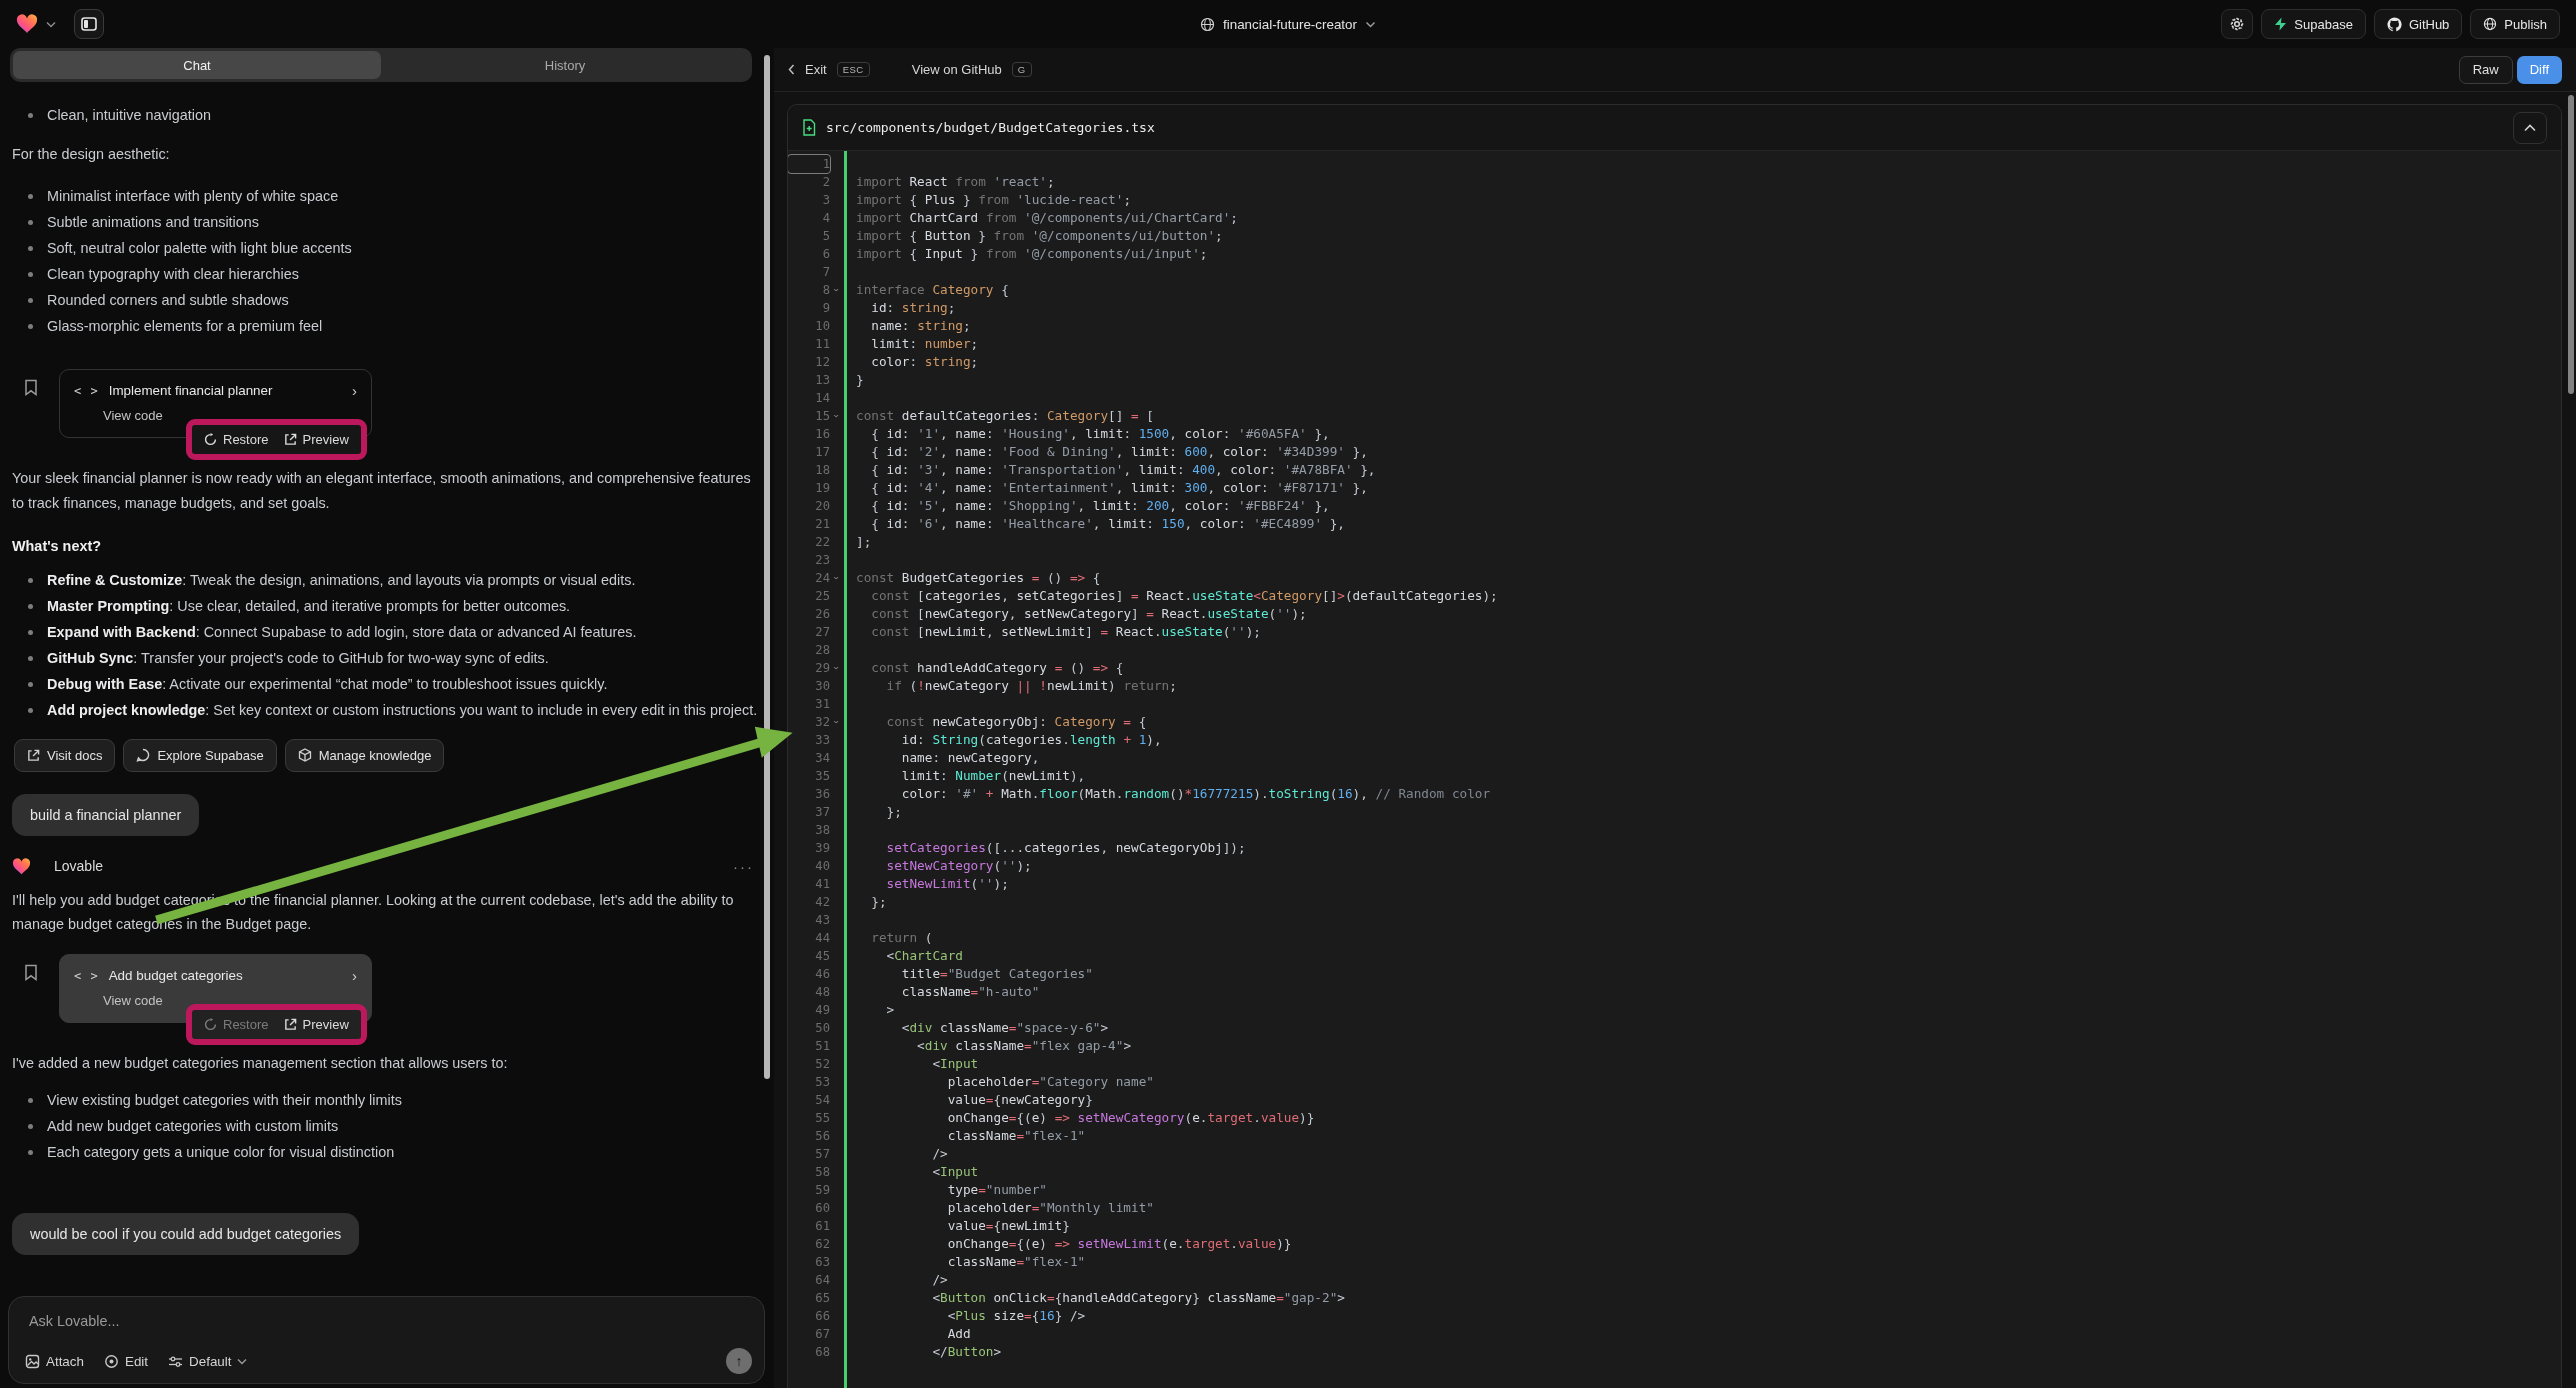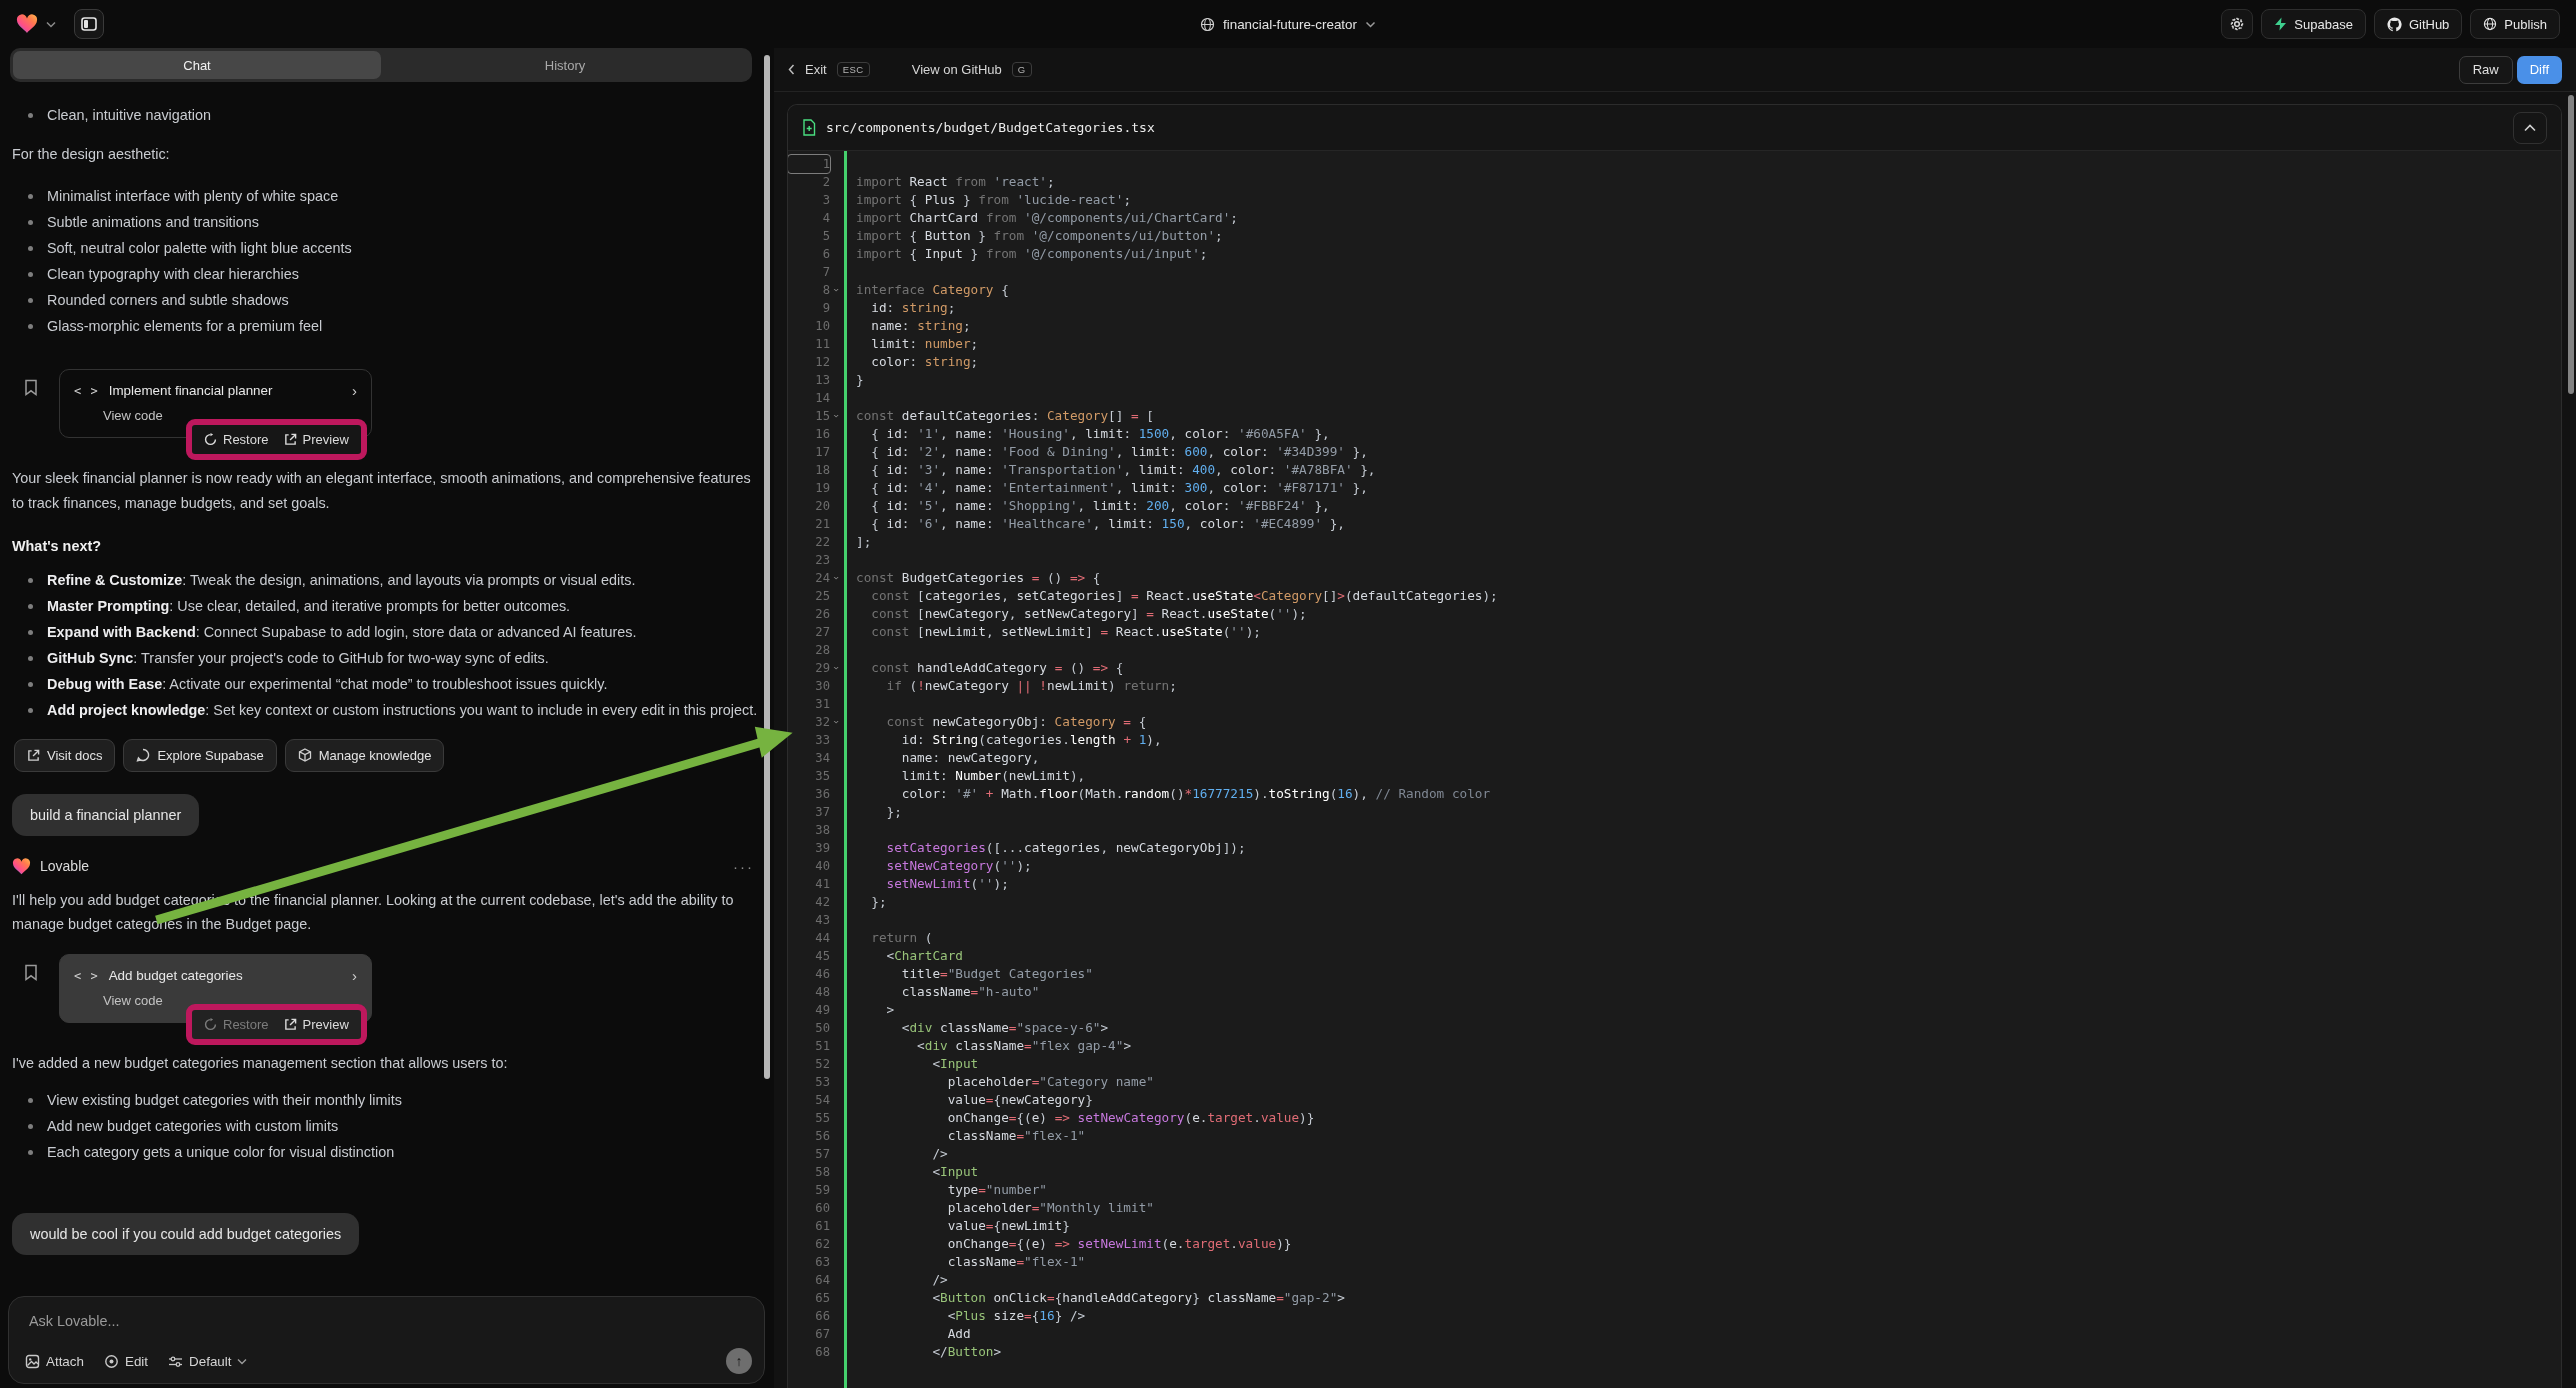--- a/index.html
+++ b/index.html
@@ -59,21 +59,21 @@
   .hover-pill .dim { color:#7c7c7c; }
   .pill-item { display:flex; align-items:center; gap:6px; cursor:pointer; }
 
   .quick-actions { display:flex; gap:8px; margin:16px 0 0 2px; }
   .qa-btn { height:33px; display:flex; align-items:center; gap:7px; padding:0 12px; background:#1f1f1f;
             border:1px solid #3a3a3a; border-radius:9px; color:#e3e3e3; font-size:13px; cursor:pointer; white-space:nowrap; }
 
   .bubble-row { display:flex; justify-content:flex-start; margin-top:22px; }
   .bubble { background:#303030; border-radius:14px; padding:13px 18px; color:#e6e6e6; font-size:14.4px; max-width:597px; }
 
-  .lovable-row { display:flex; align-items:center; gap:9px; margin-top:22px; color:#dcdcdc; font-size:14px; }
+  .lovable-row { display:flex; align-items:center; gap:23px; margin-top:22px; color:#dcdcdc; font-size:14px; }
   .dots { margin-left:auto; margin-right:8px; color:#8a8a8a; letter-spacing:2px; font-size:15px; cursor:pointer; }
 
   
   .left-scrollbar { position:absolute; top:7px; right:4px; width:6px; height:1024px; background:#d6d6d6;
                     border-radius:3px; opacity:.85; }
 
   
   .composer { position:absolute; left:8px; right:9px; bottom:4px; height:88px; background:#181818;
               border:1px solid #313131; border-radius:16px; }
   .composer-input { padding:16px 20px 0 20px; color:#9a9a9a; font-size:14.4px; }
@@ -110,21 +110,21 @@
   .code-line { position:relative; height:18px; font-family:"DejaVu Sans Mono", monospace; font-size:12.7px;
                line-height:18px; white-space:pre; }
   .code-line .num { position:absolute; left:0; width:42px; text-align:right; color:#6d6d6d; font-size:12.2px; }
   .code-line.cur .num { outline:1px solid #7d7d7d; border-radius:3px; }
   .code-line .fold { position:absolute; left:45px; top:0; color:#8d8d8d; font-size:10px; transform:rotate(90deg); }
   .code-line .src { display:block; margin-left:68px; }
 
   .tk-k { color:#737373; } .tk-m { color:#c678dd; }
   .tk-v { color:#d6dae0; } .tk-p { color:#c5cbd3; }
   .tk-s { color:#939ca7; } .tk-t { color:#d19a66; }
-  .tk-n { color:#61afef; } .tk-f { color:#ffffff; }
+  .tk-n { color:#61afef; } .tk-f { color:#5eead4; }
   .tk-g { color:#98c379; } .tk-r { color:#e06c75; }
   .tk-c { color:#7f8793; }
 
   .right-scrollbar { position:absolute; top:47px; right:2px; width:6px; height:299px; background:#8f8f8f;
                      border-radius:3px; opacity:.9; }
 
   .arrow-overlay { position:absolute; inset:0; pointer-events:none; z-index:60; }
   svg.ic { display:block; }
 </style>
 </head>

